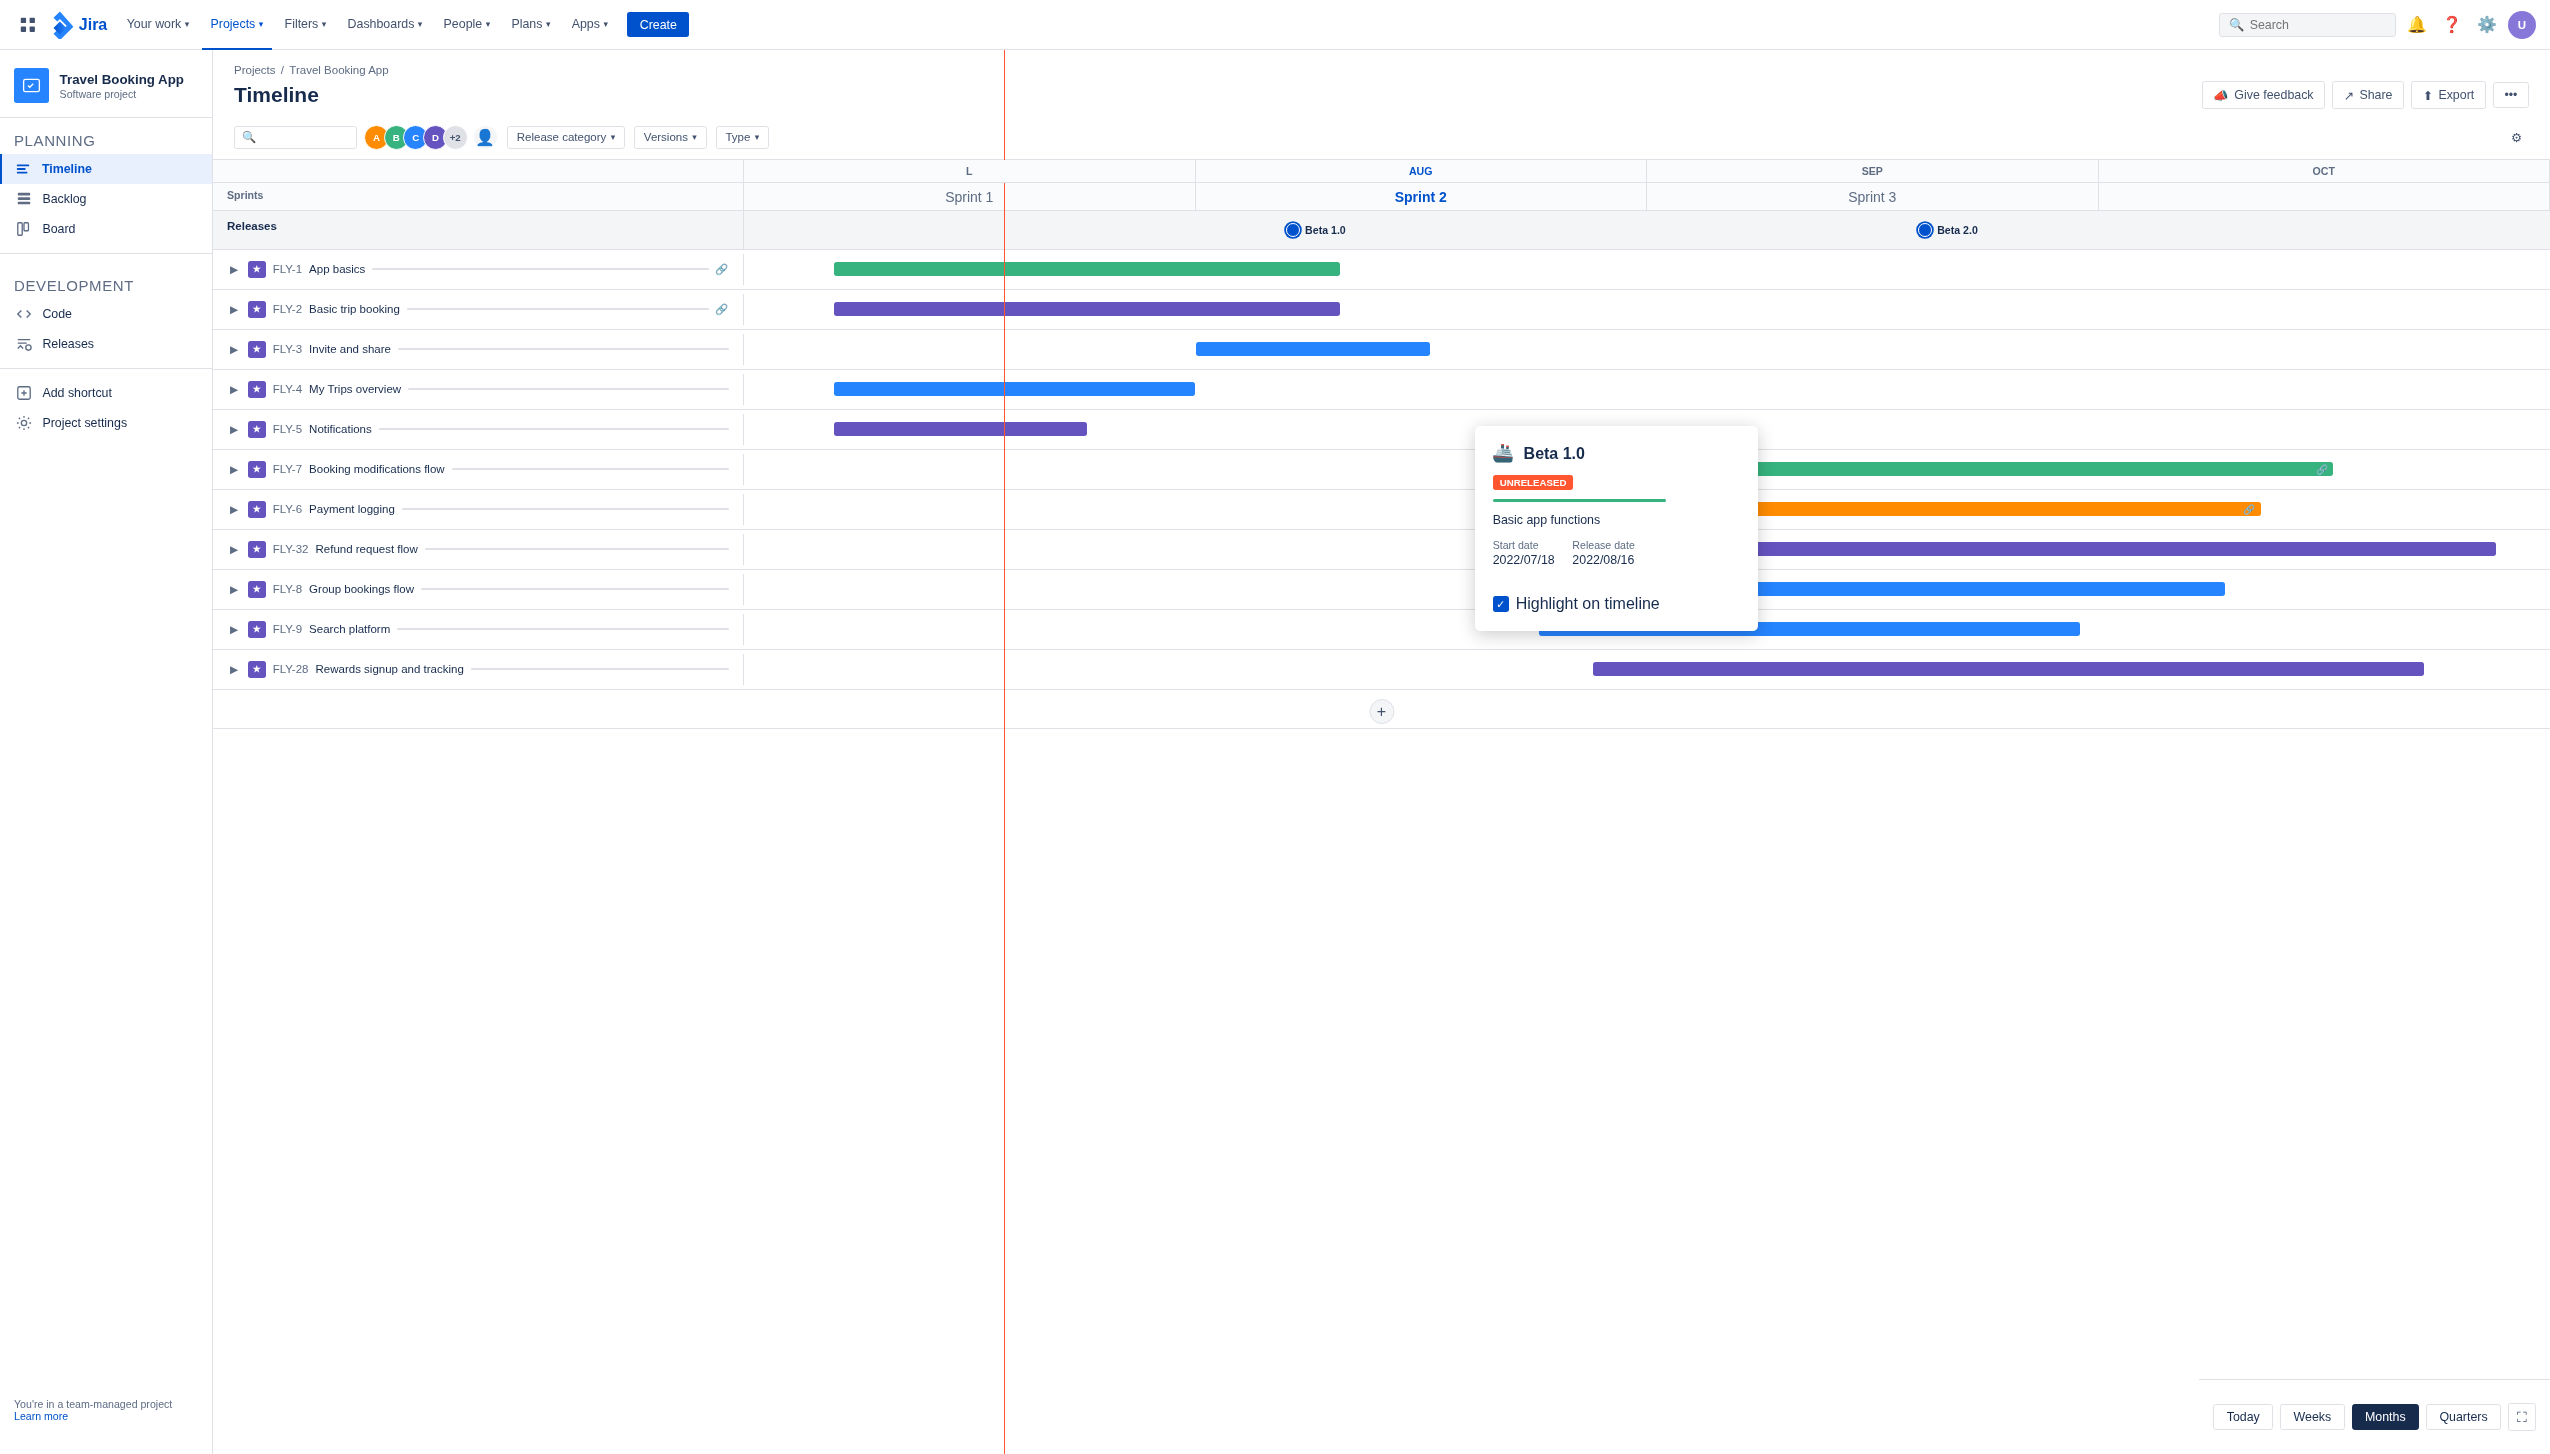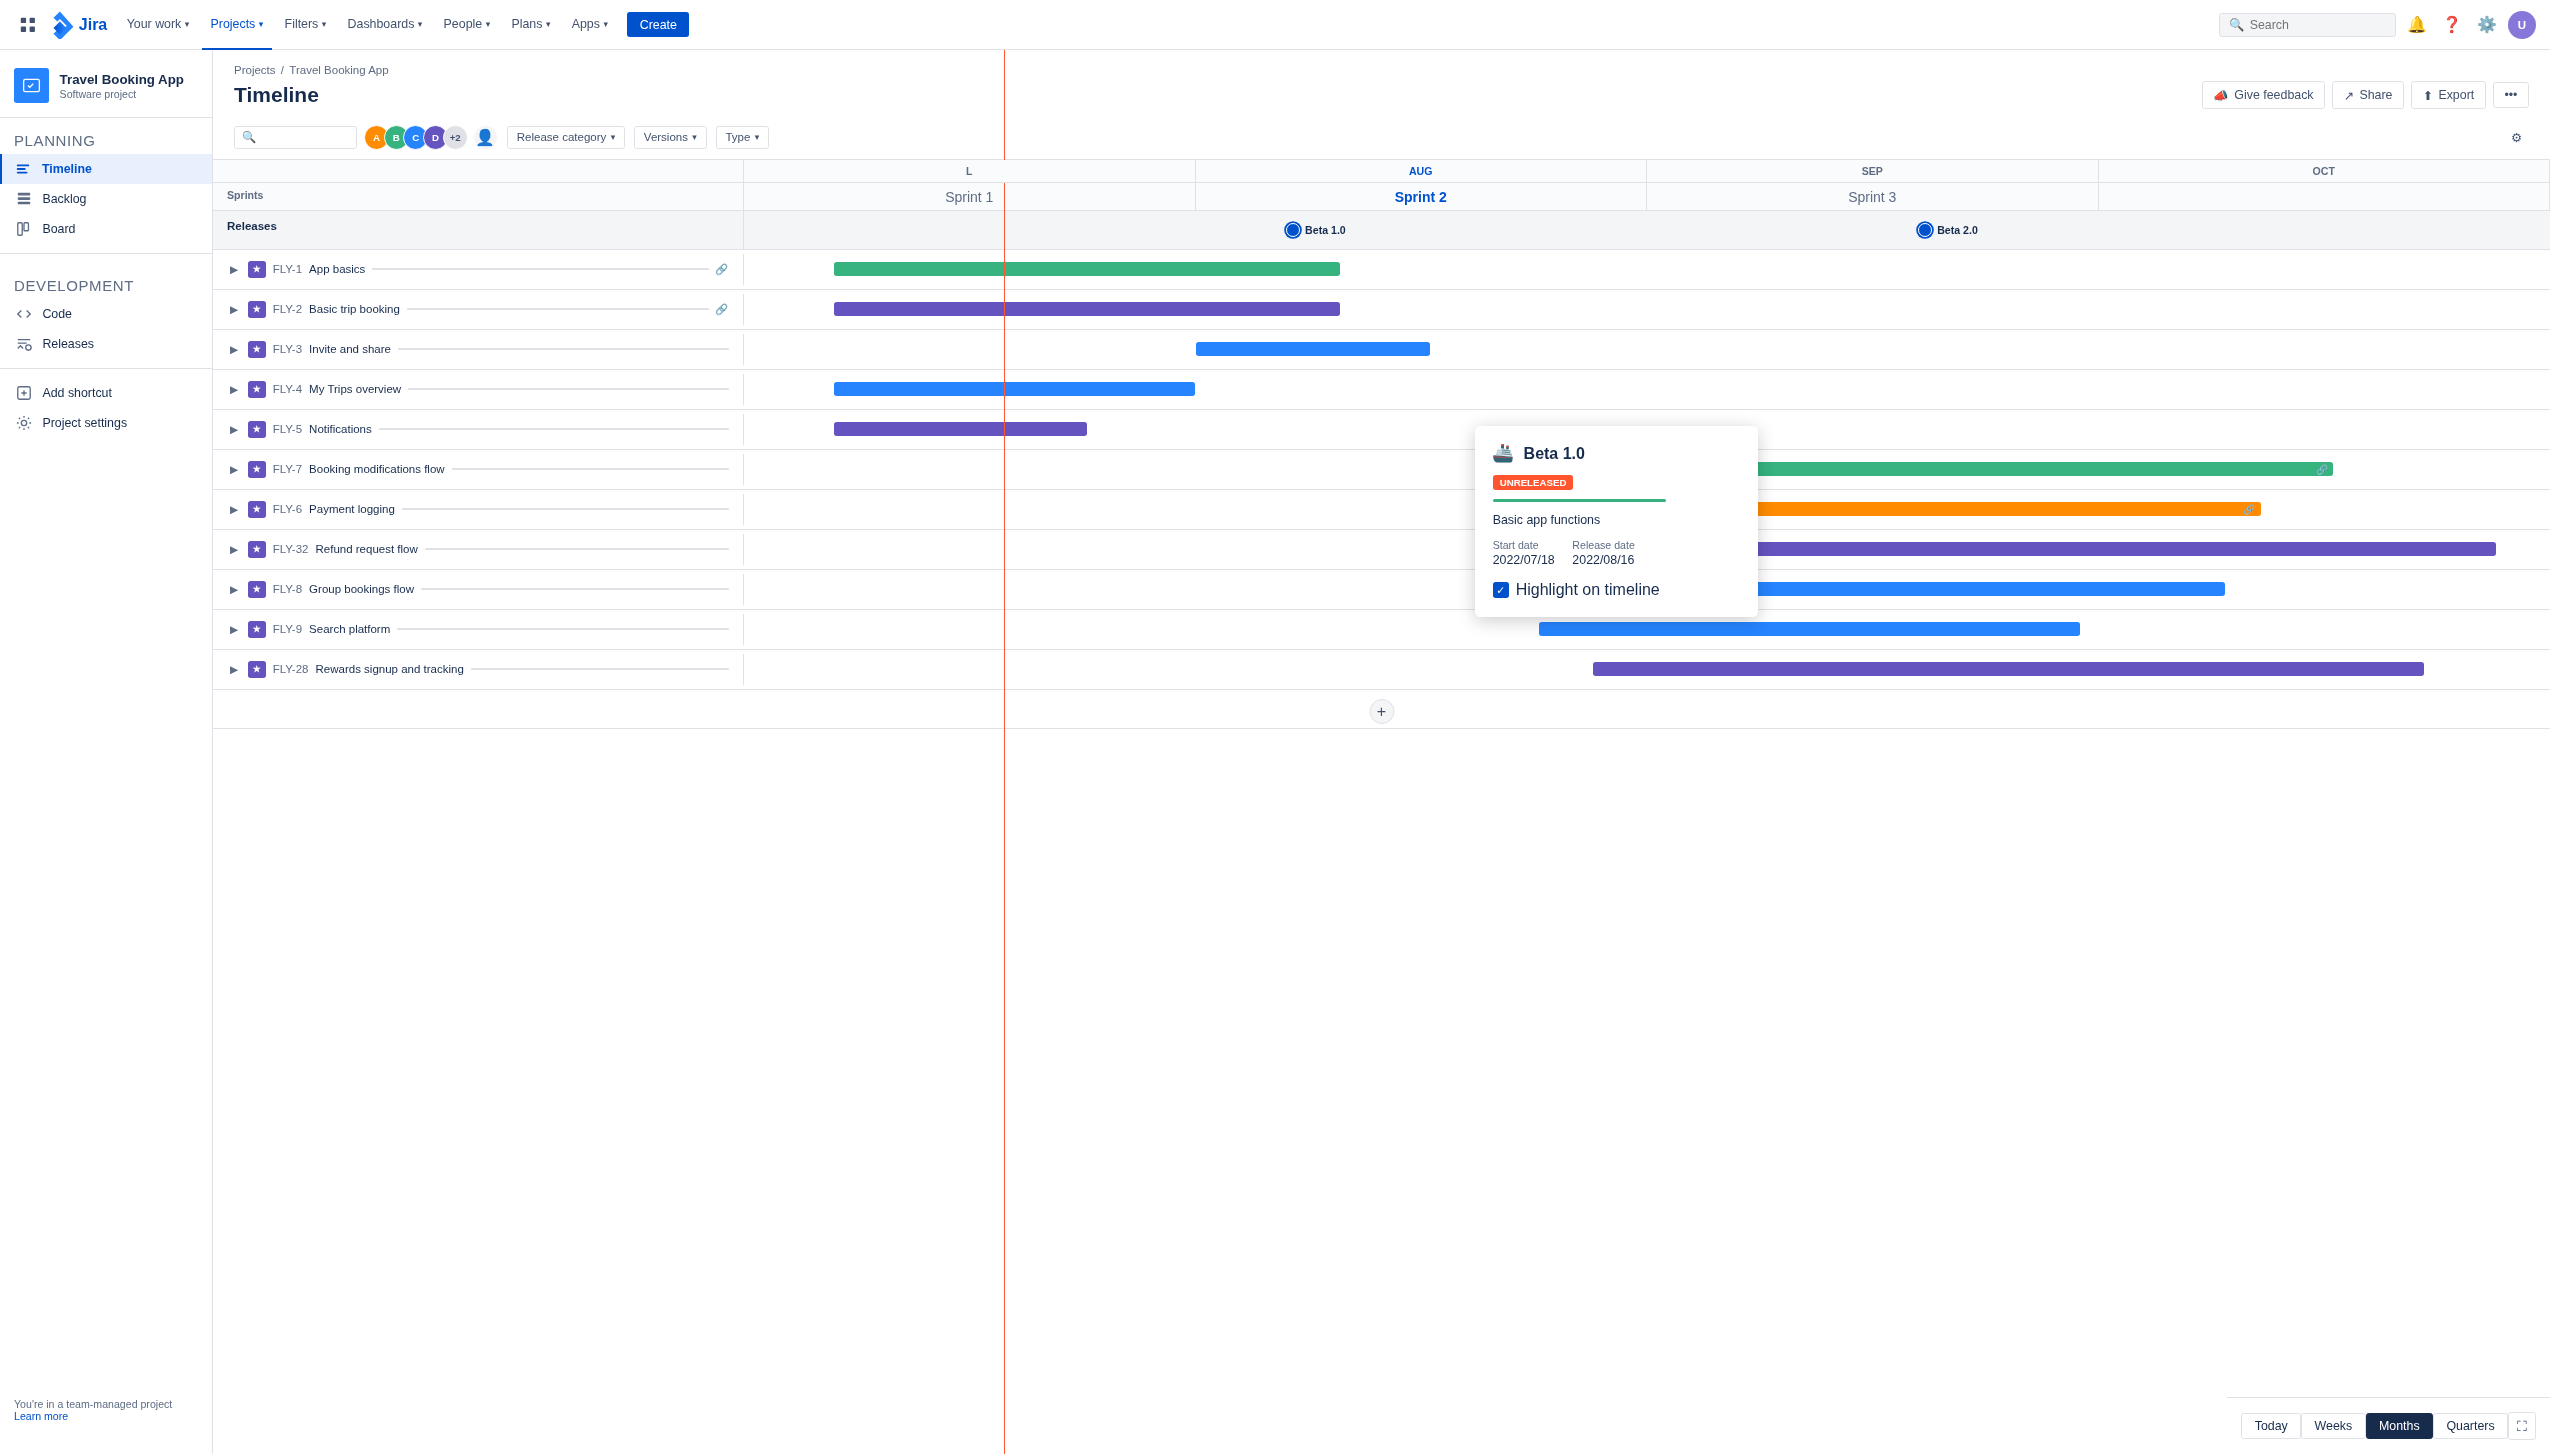--- a/index.html
+++ b/index.html
@@ -117,30 +117,30 @@
     .today-line { position:absolute; top:0; bottom:0; width:1.8px; background:#ff5630; z-index:5; }
 
     
     .release-popup { position:absolute; top:44px; left:55%; background:#fff; border-radius:5.3px; box-shadow:0 3.5px 17.7px rgba(0,0,0,0.2); padding:17.7px; width:283px; z-index:50; }
     .popup-header { display:flex; align-items:center; gap:8.9px; margin-bottom:10.6px; }
     .popup-icon { font-size:17.7px; }
     .popup-title { font-size:16px; font-weight:600; color:#172b4d; }
     .popup-badge { display:inline-block; background:#ff5630; color:#fff; font-size:9.7px; font-weight:700; padding:1.8px 7px; border-radius:2.7px; margin-bottom:8.9px; text-transform:uppercase; }
     .popup-progress { height:3.5px; background:#36b37e; border-radius:1.8px; margin-bottom:10.6px; width:70%; }
     .popup-desc { font-size:12.4px; color:#172b4d; margin-bottom:12.4px; }
-    .popup-dates { display:flex; gap:17.7px; margin-bottom:14px; }
+    .popup-dates { display:flex; gap:17.7px; margin-bottom:28px; }
     .popup-date-col { }
     .popup-date-label { font-size:10.6px; color:#5e6c84; margin-bottom:1.8px; }
     .popup-date-value { font-size:12.4px; color:#172b4d; font-weight:500; }
     .popup-highlight { display:flex; align-items:center; gap:7px; }
     .popup-checkbox { width:16px; height:16px; background:#0052cc; border-radius:2.7px; display:flex; align-items:center; justify-content:center; color:#fff; font-size:10.6px; cursor:pointer; }
     .popup-highlight-label { font-size:16px; color:#172b4d; }
 
     
-    .bottom-bar { position:fixed; bottom:0; right:0; padding:14px 14px; display:flex; align-items:center; background:#fff; border-top:0.9px solid #dfe1e6; }
+    .bottom-bar { position:fixed; bottom:0; right:0; padding:23px 14px; display:flex; align-items:center; gap:7px; background:#fff; border-top:0.9px solid #dfe1e6; }
     .bottom-btn { padding:5.3px 12.4px; border:0.9px solid #dfe1e6; border-radius:2.7px; font-size:12.4px; cursor:pointer; background:#fff; color:#172b4d; }
     .bottom-btn.active { background:#172b4d; color:#fff; border-color:#172b4d; }
     .expand-btn { width:28px; height:28px; border:0.9px solid #dfe1e6; border-radius:2.7px; display:flex; align-items:center; justify-content:center; cursor:pointer; font-size:14px; color:#42526e; }
 
     .tl-add-btn { position:absolute; bottom:3.5px; left:50%; transform:translateX(-50%); width:25px; height:25px; border-radius:50%; background:#f4f5f7; border:0.9px solid #dfe1e6; display:flex; align-items:center; justify-content:center; cursor:pointer; font-size:16px; color:#42526e; }
   </style>
 </head>
 <body>
 
 <nav class="topnav">

